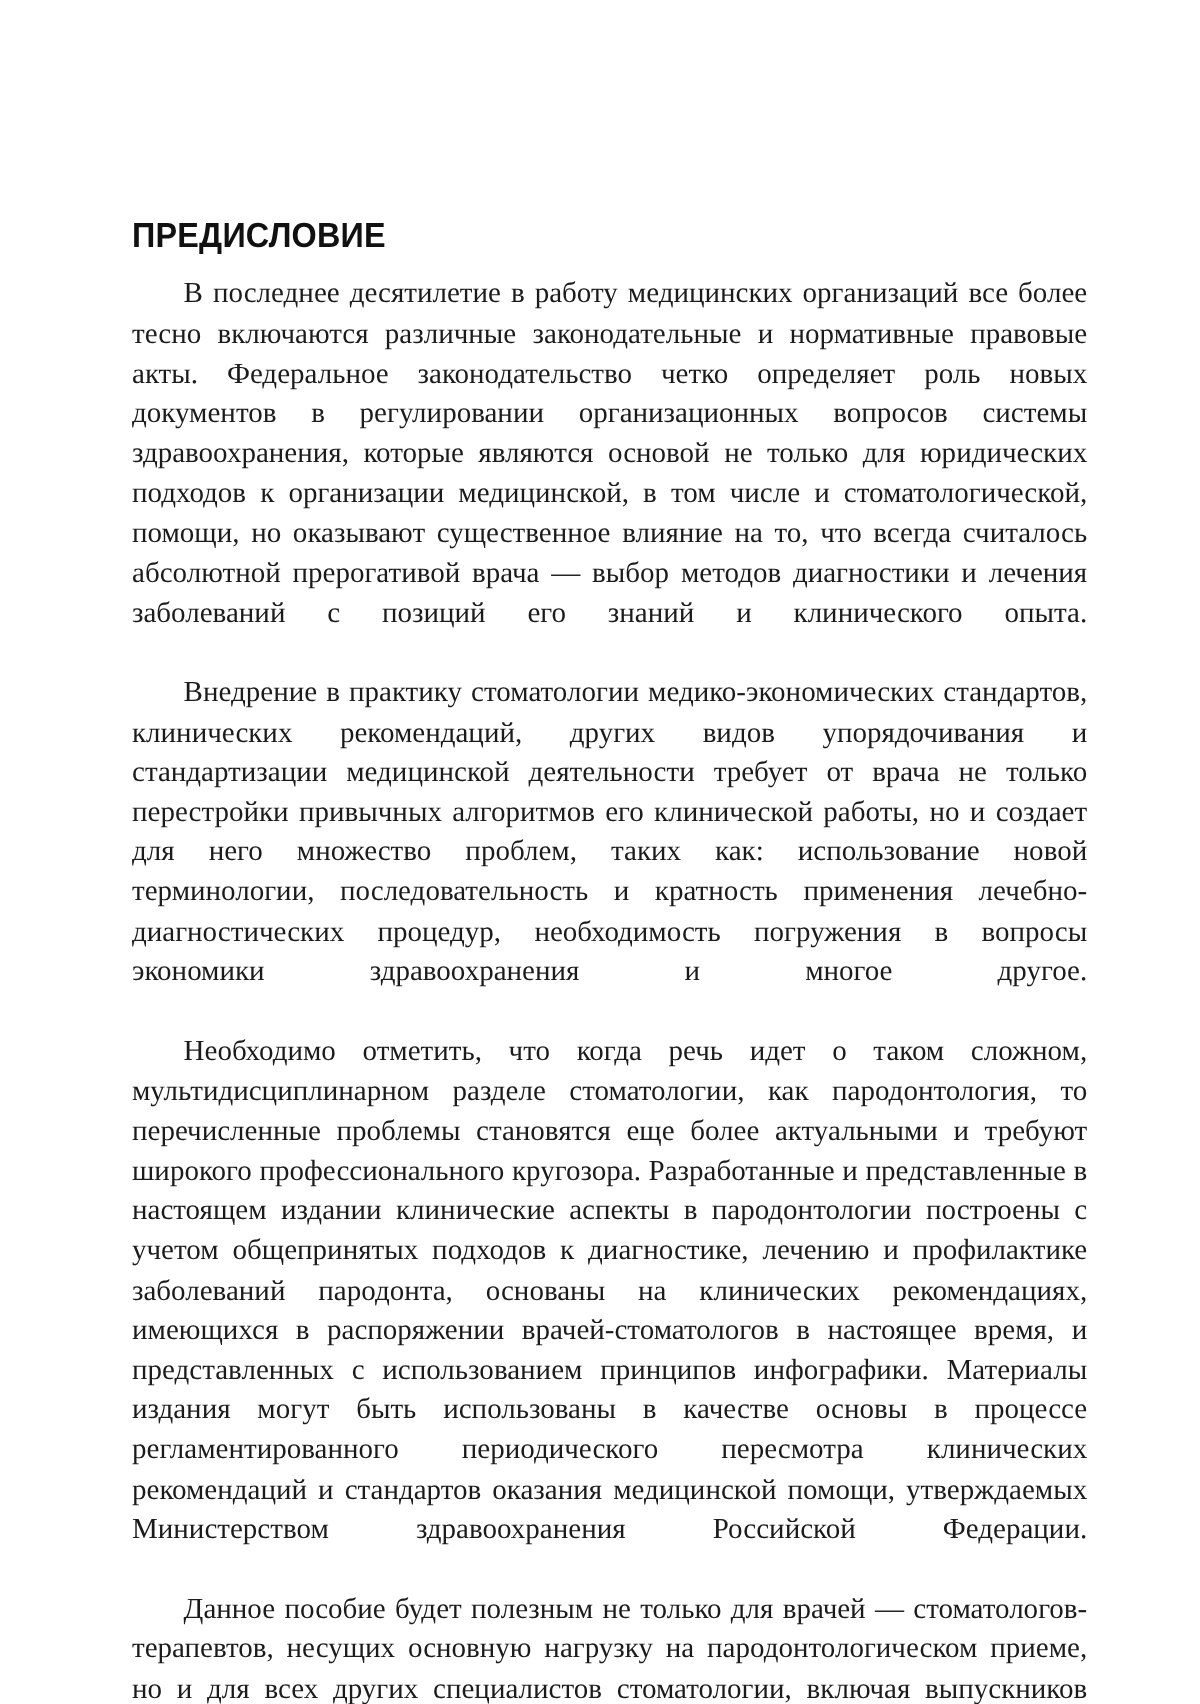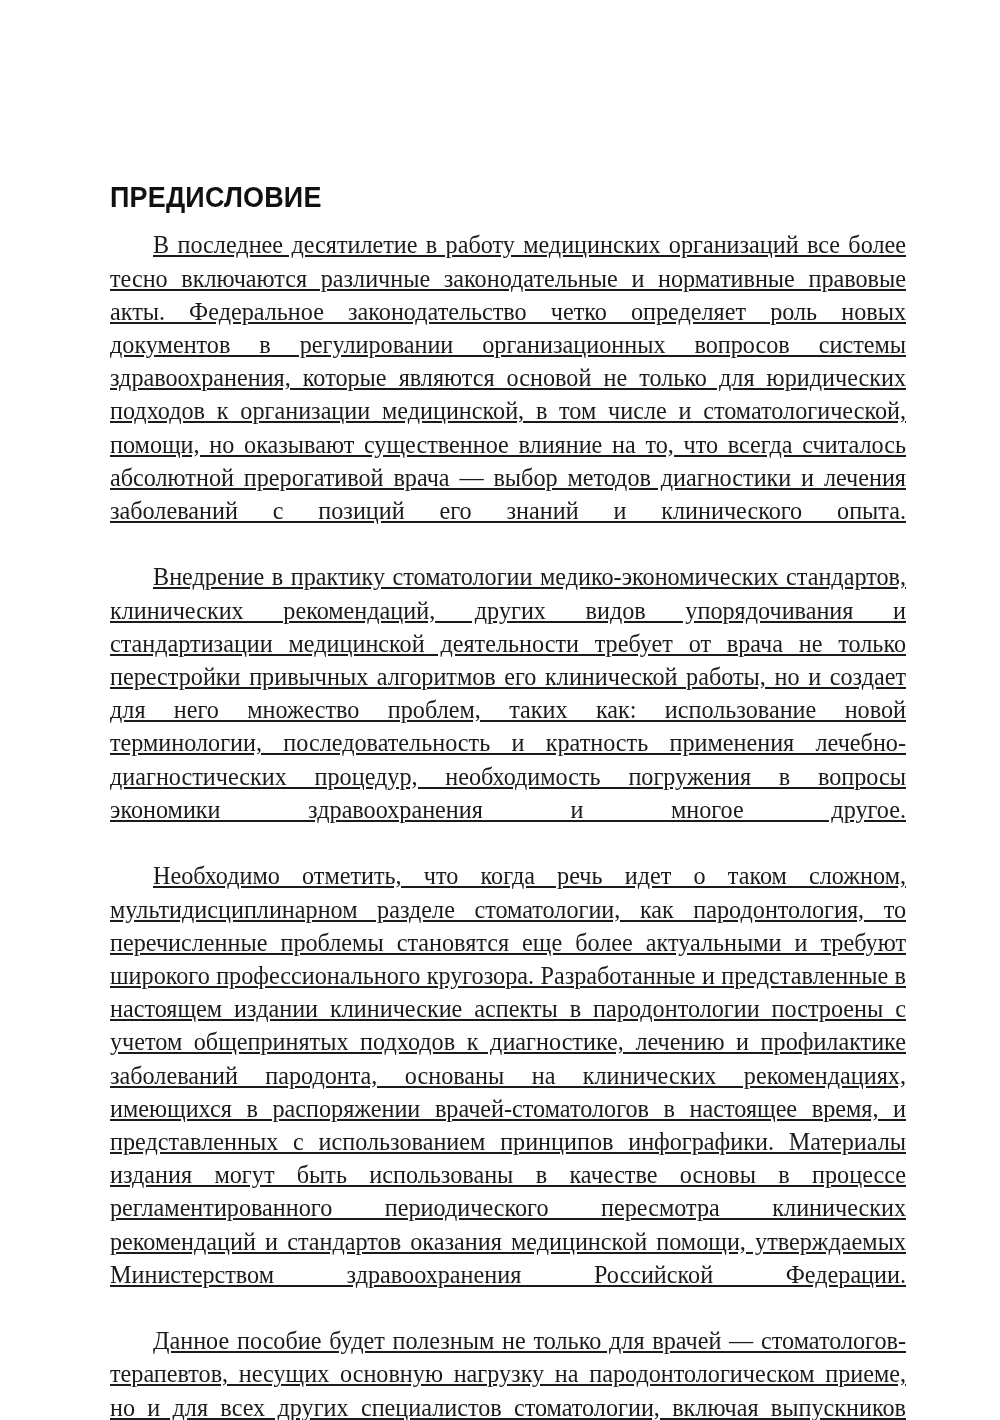--- a/index.html
+++ b/index.html
@@ -54,21 +54,20 @@
     color: #1b1b1b;
     margin: 0;
     hyphens: manual;
     word-spacing: 0.1px;
   }
 
   .body-text p {
     margin: 0;
     text-indent: 43px;
     text-align: justify;
-    text-decoration: underline;
   }
 
   .body-text p:last-child {
     text-align: justify;
   }
 
   
   .body-text p::after {
     content: "";
     display: inline-block;

